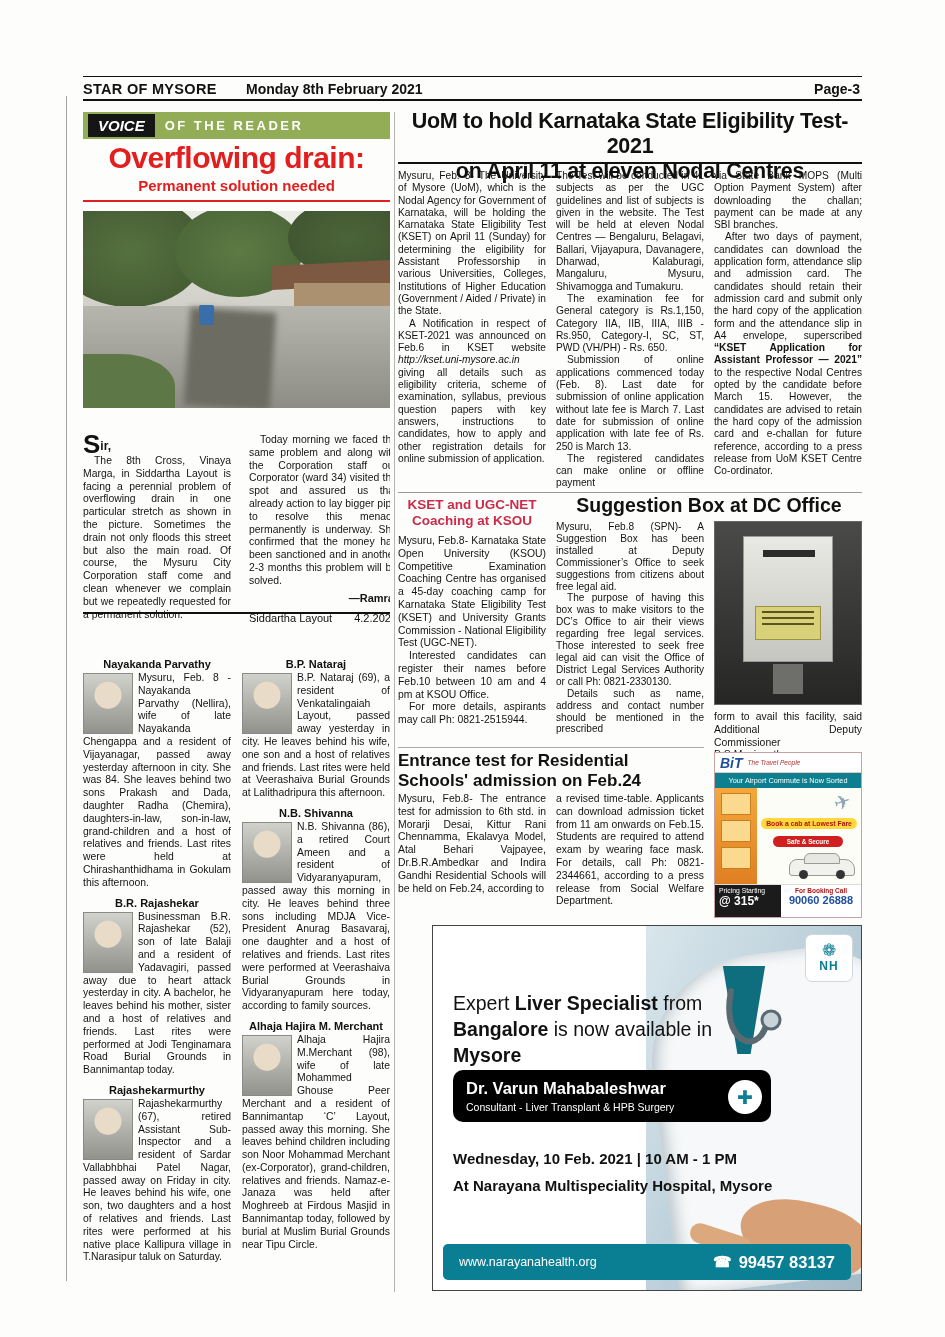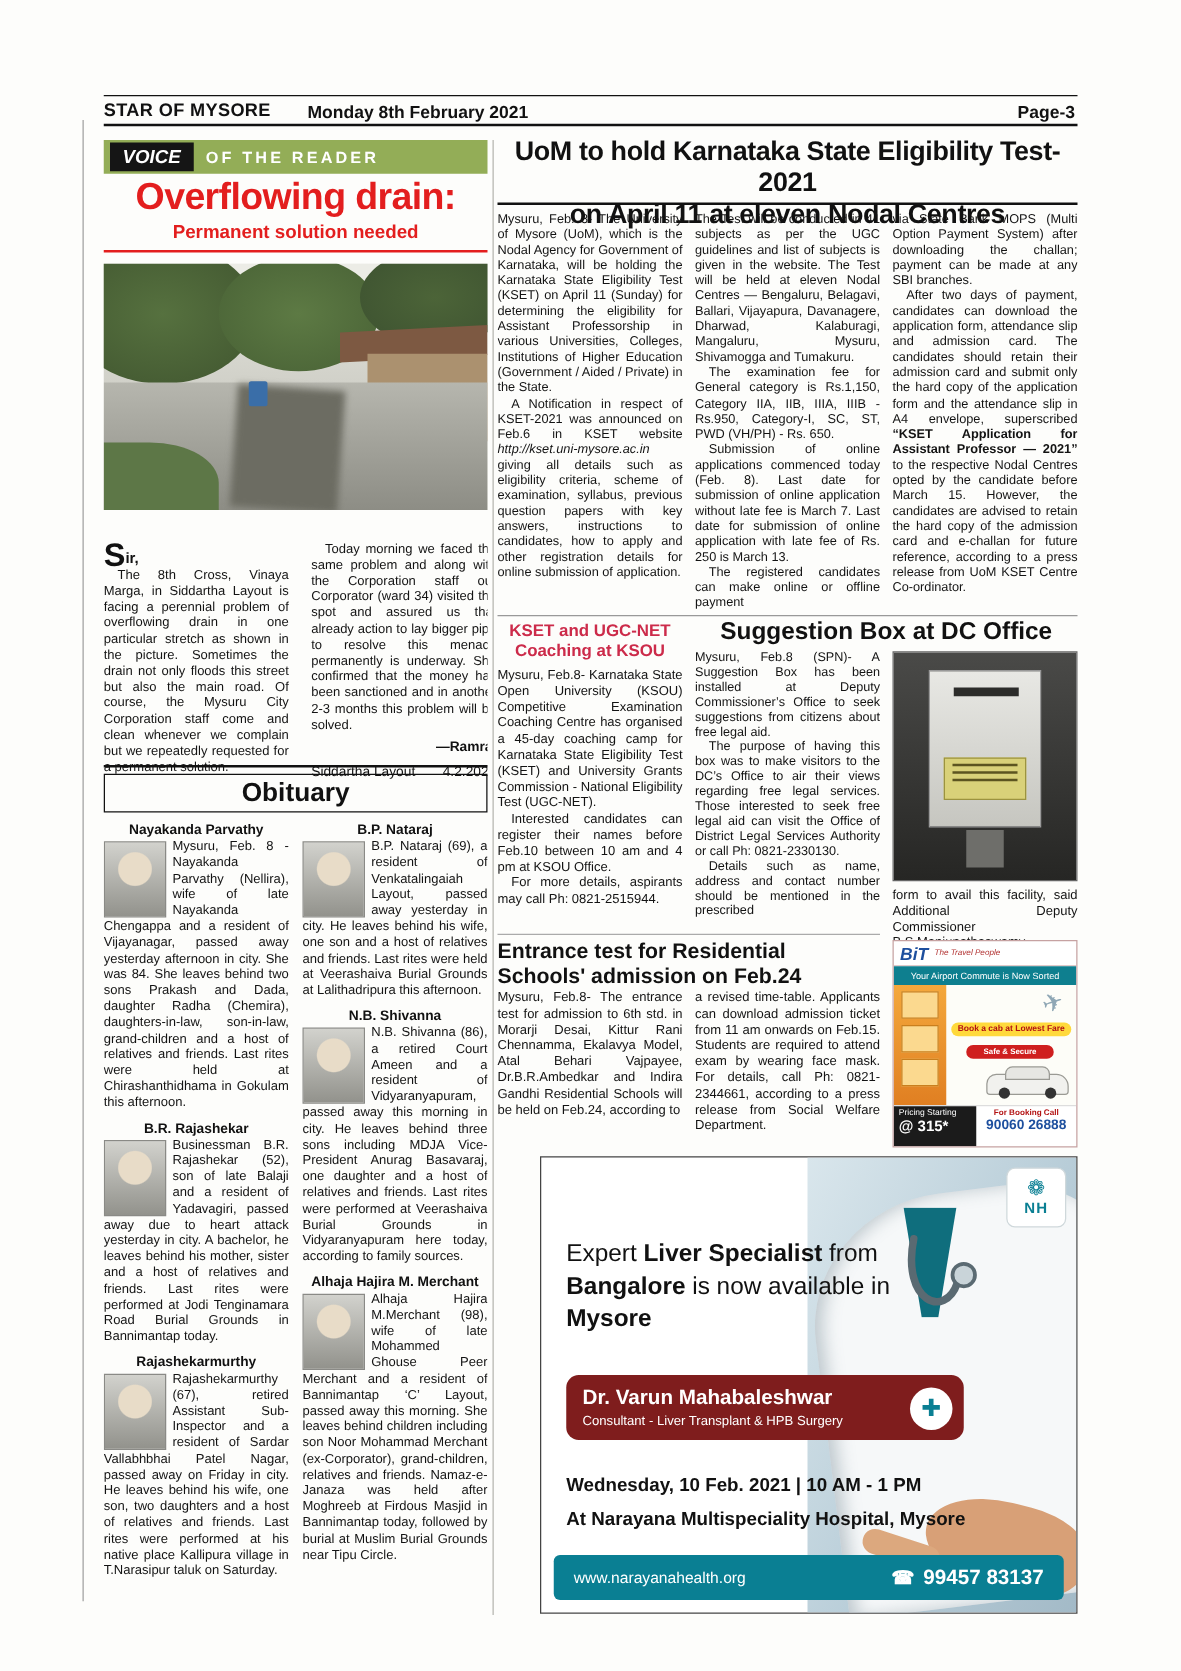--- a/index.html
+++ b/index.html
@@ -105,21 +105,21 @@
   .nh-coat{position:absolute;right:-48px;top:26px;width:250px;height:330px;background:#f6f8f9;border-radius:45% 35% 0 0/32% 22% 0 0;transform:rotate(-7deg);box-shadow:inset 6px 0 14px rgba(120,140,150,.45)}
   .nh-scrub{position:absolute;right:84px;top:40px;width:66px;height:88px;background:#0f6e7d;clip-path:polygon(18% 0,82% 0,60% 100%,40% 100%)}
   .nh-steth{position:absolute;right:60px;top:60px}
   .nh-hand{position:absolute;right:-8px;bottom:16px;width:130px;height:72px;background:#d8a077;border-radius:48% 40% 42% 52%;transform:rotate(14deg)}
   .nh-finger{position:absolute;right:108px;bottom:40px;width:64px;height:20px;background:#dca87e;border-radius:10px;transform:rotate(18deg)}
   .nh-logo{position:absolute;right:8px;top:8px;width:48px;height:48px;background:#fff;border:1px solid #cfd8db;border-radius:7px;display:flex;flex-direction:column;align-items:center;justify-content:center;z-index:3}
   .nh-lotus{font-size:17px;color:#0a7f93;line-height:16px}
   .nh-logo-text{font-size:12px;font-weight:bold;color:#0a7f93;letter-spacing:1px}
   .nh-left{position:absolute;left:20px;top:64px;width:330px;z-index:2}
   .nh-line1{font-size:19.5px;line-height:26px;color:#111}
-  .nh-docbox{position:relative;margin-top:32px;width:318px;background:#7f1d1d;border-radius:10px;padding:9px 54px 9px 13px;color:#fff}
+  .nh-docbox{position:relative;margin-top:2px;width:318px;background:#000000;border-radius:10px;padding:9px 54px 9px 13px;color:#fff}
   .nh-docname{font-size:16.5px;font-weight:bold}
   .nh-doctitle{font-size:10.5px;margin-top:3px}
   .nh-medcircle{position:absolute;right:9px;top:10px;width:34px;height:34px;background:#fff;border-radius:50%;color:#0a7f93;font-size:19px;display:flex;align-items:center;justify-content:center}
   .nh-when{margin-top:28px;font-size:15px;font-weight:bold}
   .nh-where{margin-top:10px;font-size:15px;font-weight:bold}
   .nh-footer{position:absolute;left:10px;right:10px;bottom:10px;height:36px;background:#0a7f93;border-radius:5px;display:flex;align-items:center;justify-content:space-between;padding:0 16px;color:#fff;z-index:3}
   .nh-web{font-size:12.5px}
   .nh-phone{display:flex;align-items:center;gap:7px;font-size:16.5px;font-weight:bold}
   .nh-phoneicon{font-size:15px}
 </style>
@@ -173,23 +173,20 @@
       <div class="sig">—Ramraj</div>
       <div class="sigrow">
         <span>Siddartha Layout</span>
         <span>4.2.2021</span>
       </div>
     </div>
   </div>
 
   <div class="rule-a abs"></div>
 
-  <div class="obit-title abs">
-      <span>Obituary</span>
-    </div>
 
   <div class="obit-cols abs">
     <div class="c148">
       <div class="obit">
         <div class="obit-name">Nayakanda Parvathy</div>
         <div class="bt"><span class="portrait"></span><span>Mysuru, Feb. 8 - Nayakanda Parvathy (Nellira), wife of late Nayakanda Chengappa and a resident of Vijayanagar, passed away yesterday afternoon in city. She was 84. She leaves behind two sons Prakash and Dada, daughter Radha (Chemira), daughters-in-law, son-in-law, grand-children and a host of relatives and friends. Last rites were held at Chirashanthidhama in Gokulam this afternoon.</span></div>
       </div>
       <div class="obit">
         <div class="obit-name">B.R. Rajashekar</div>
         <div class="bt"><span class="portrait"></span><span>Businessman B.R. Rajashekar (52), son of late Balaji and a resident of Yadavagiri, passed away due to heart attack yesterday in city. A bachelor, he leaves behind his mother, sister and a host of relatives and friends. Last rites were performed at Jodi Tenginamara Road Burial Grounds in Bannimantap today.</span></div>

